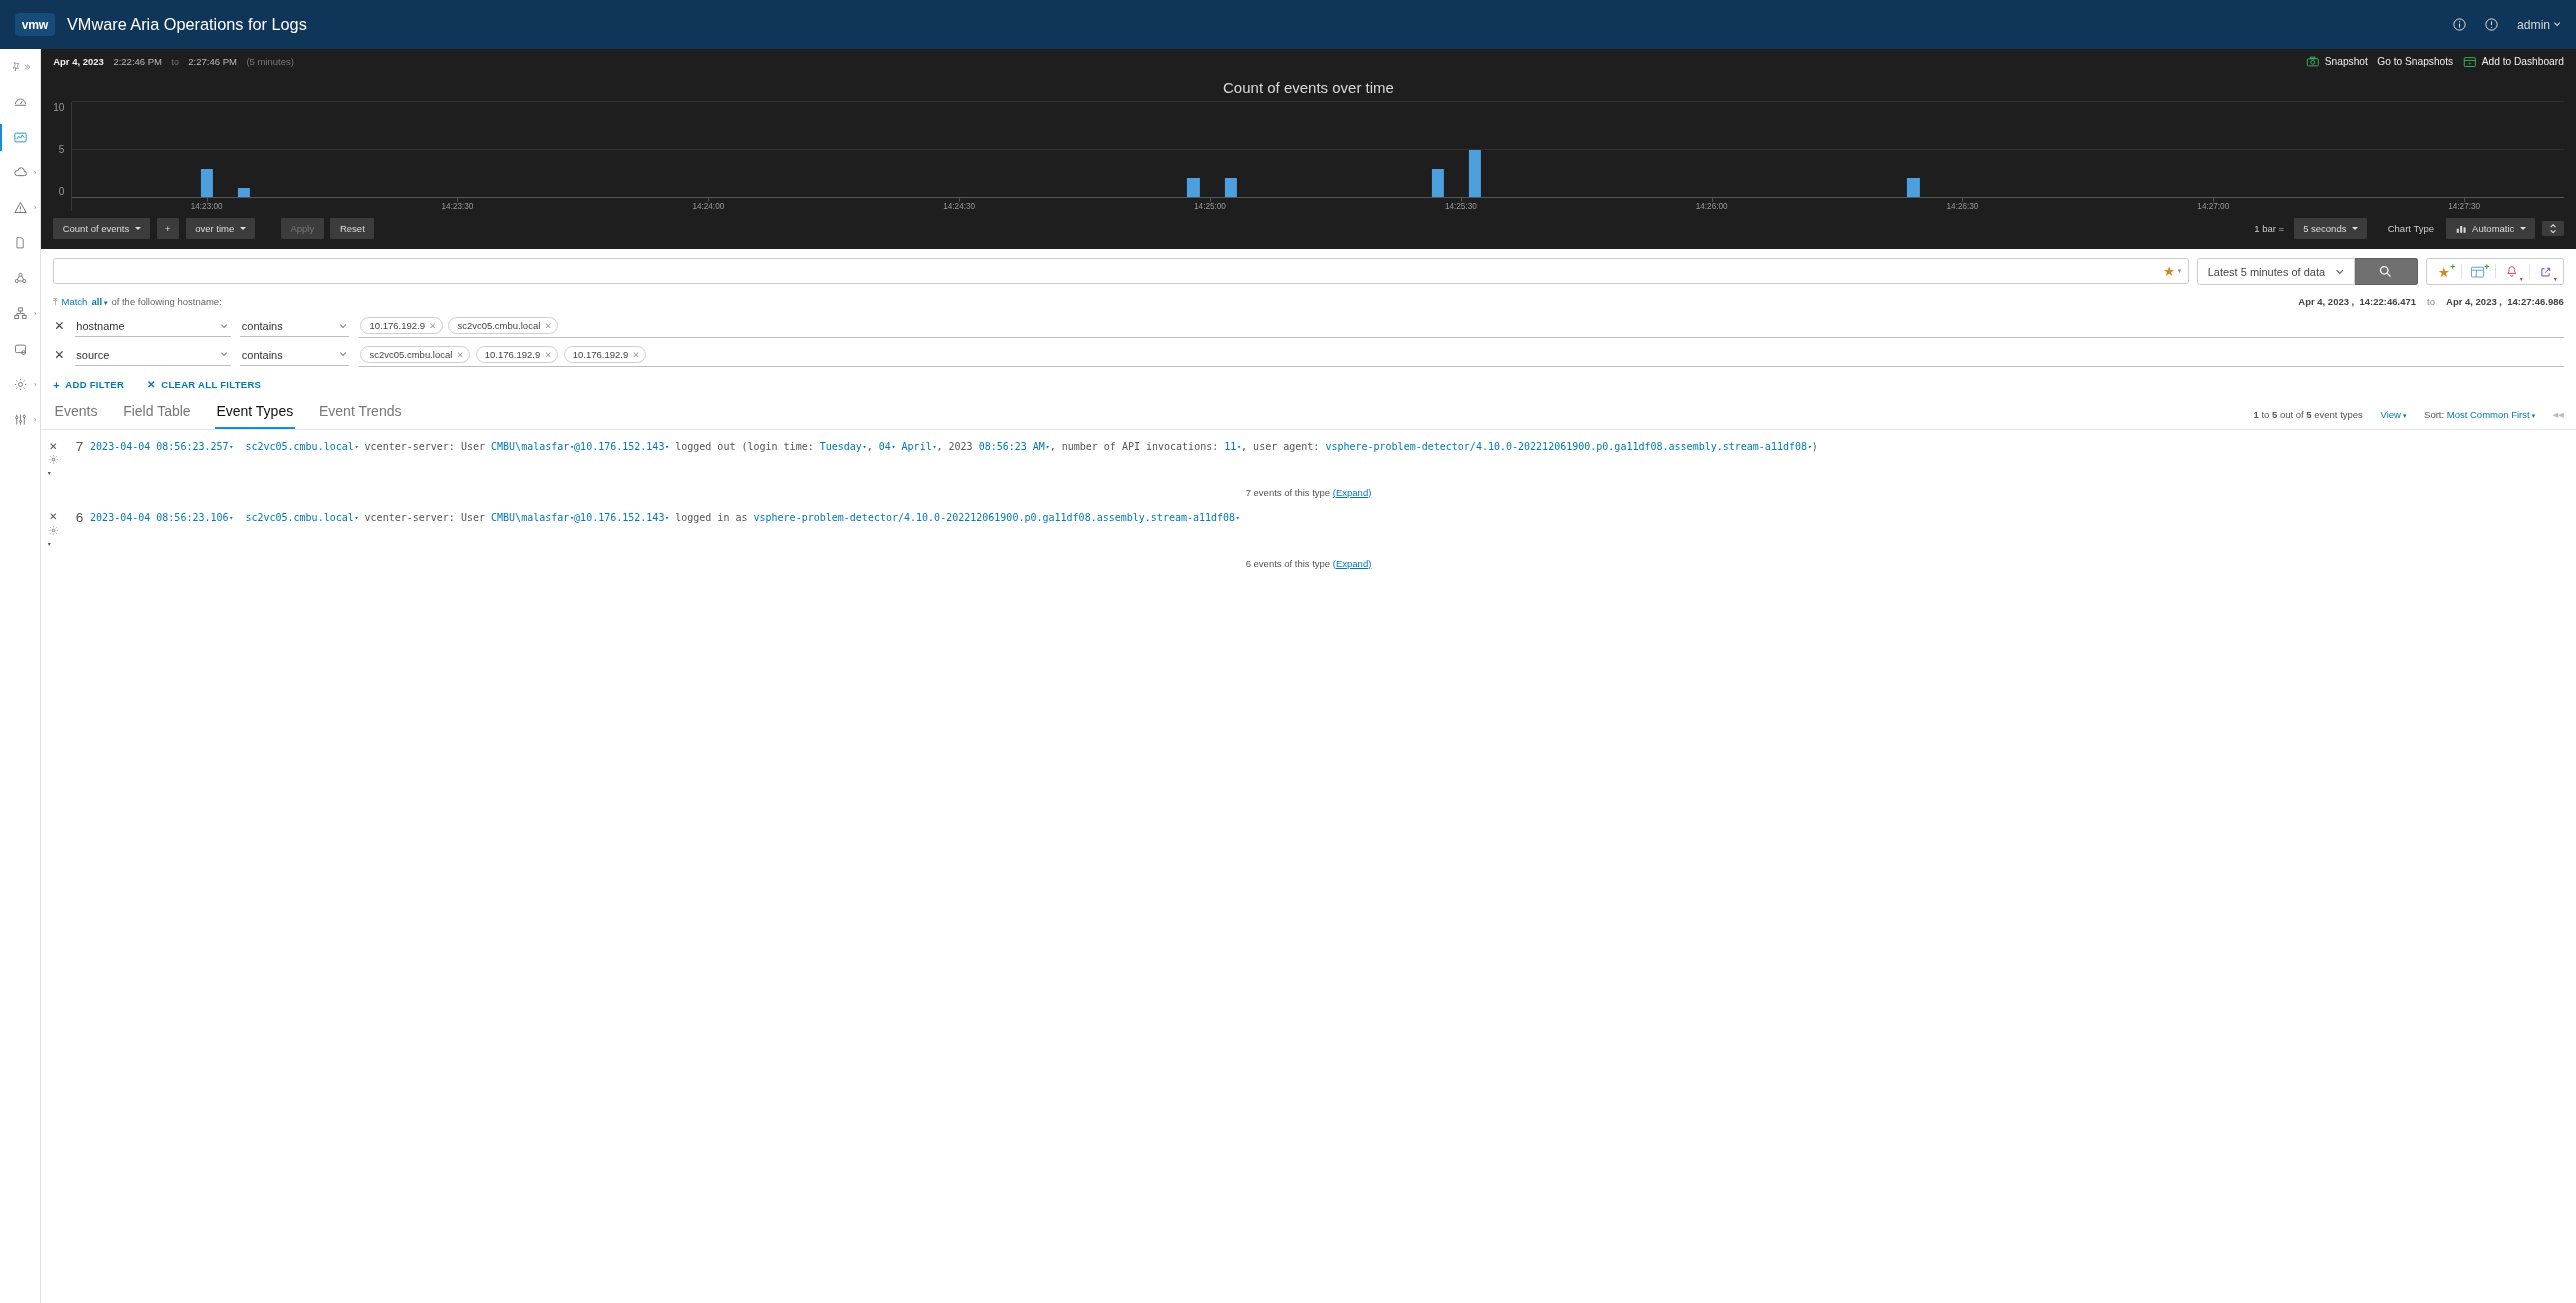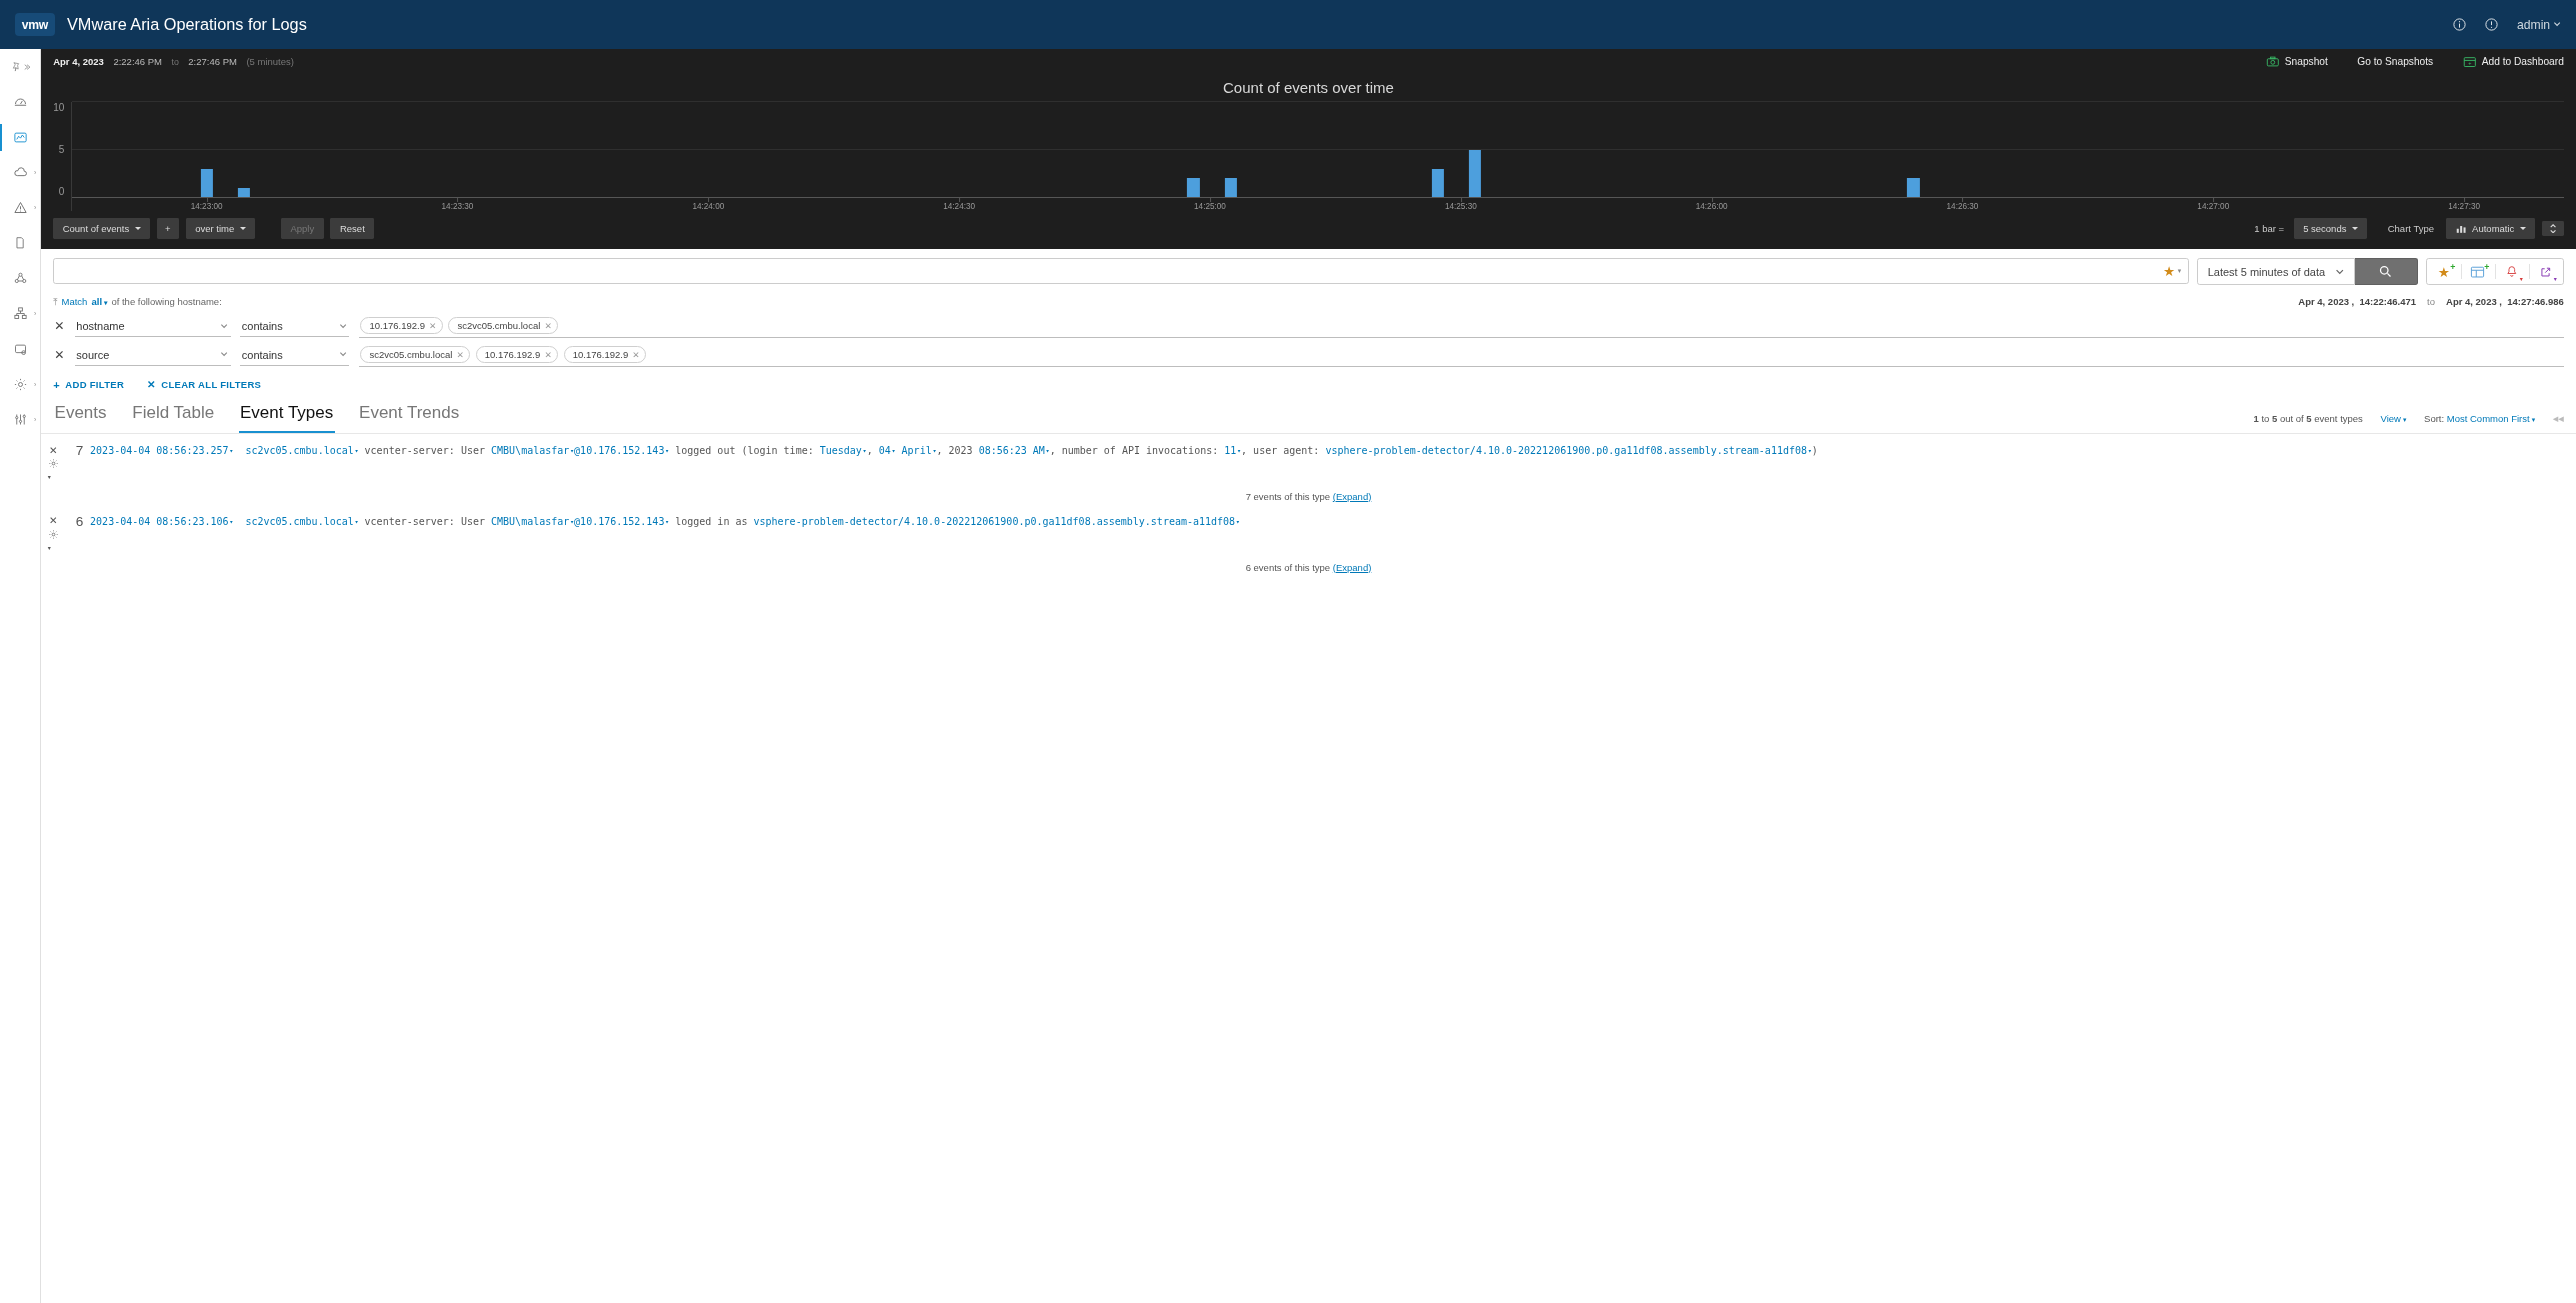--- a/index.html
+++ b/index.html
@@ -45,21 +45,21 @@
 
   .main{flex:1;display:flex;flex-direction:column;overflow:auto;}
 
   
   .dark-row{background:var(--dark-bg);color:#ddd;padding:6.8px 12.2px;display:flex;align-items:center;gap:9.5px;}
   .dr-date{font-weight:600;color:#eee;font-size:9.5px;}
   .dr-time{color:#bbb;font-size:9.5px;}
   .dr-sep{color:#777;font-size:8.8px;}
   .dr-muted{color:#777;font-size:9.5px;}
   .dr-spacer{flex:1;}
-  .dr-link{color:#eee;font-size:10.2px;cursor:pointer;display:flex;align-items:center;gap:5.4px;margin-left:20px;}
+  .dr-link{color:#eee;font-size:10.2px;cursor:pointer;display:flex;align-items:center;gap:5.4px;}
   .cam-ico{color:#3abf69;}
   .dash-ico{color:#3abf69;}
 
   
   .chart-wrap{background:var(--dark-bg);padding:4.1px 12.2px 0 12.2px;}
   .chart-title{text-align:center;color:#d8d8d8;font-size:15px;margin-bottom:6px;}
   .chart-area{display:flex;align-items:stretch;height:109px;}
   .y-axis{display:flex;flex-direction:column;justify-content:space-between;align-items:flex-end;padding:0 6.8px 13.6px 0;color:#999;font-size:10px;}
   .plot{flex:1;position:relative;border-left:0.7px solid rgba(255,255,255,.12);}
   .grid-line{position:absolute;left:0;right:0;height:0.7px;background:rgba(255,255,255,.08);}
@@ -115,21 +115,21 @@
 
   .filter-actions{padding:9.5px 12.2px 4.1px 12.2px;display:flex;gap:23px;align-items:center;}
   .fa-btn{color:var(--link);font-weight:700;letter-spacing:0.3px;font-size:9.5px;cursor:pointer;display:inline-flex;align-items:center;gap:5.4px;}
 
   .cp-row{padding:4.1px 12.2px 9.5px 12.2px;display:flex;align-items:center;gap:9.5px;font-size:10.2px;}
   .cp-link{color:var(--link);font-weight:700;letter-spacing:0.3px;cursor:pointer;display:inline-flex;align-items:center;gap:4.1px;}
   .cp-note{color:#666;}
 
   
   .tab-row{padding:0 12.2px;border-bottom:0.7px solid #e7e7e7;display:flex;align-items:flex-end;gap:23px;position:relative;}
-  .tab{padding:8.2px 1.4px;font-size:17px;color:#777;cursor:pointer;}
+  .tab{padding:8.2px 1.4px;font-size:14px;color:#777;cursor:pointer;}
   .tab.active{color:#111;font-weight:500;border-bottom:2px solid var(--accent);margin-bottom:-0.7px;}
   .tab-spacer{flex:1;}
   .tab-meta{font-size:9.5px;color:#555;padding-bottom:8.2px;display:flex;align-items:center;gap:17.7px;}
   .tm-link{color:var(--link);cursor:pointer;}
   .caret-sm{font-size:6.8px;margin-left:2px;}
   .collapse-ico{color:#bbb;font-size:11px;}
 
   
   .et-list{padding:6.8px 0 13.6px 0;}
   .et-row{display:flex;align-items:flex-start;padding:2.7px 12.2px 6.8px 6.8px;gap:6.8px;position:relative;}

